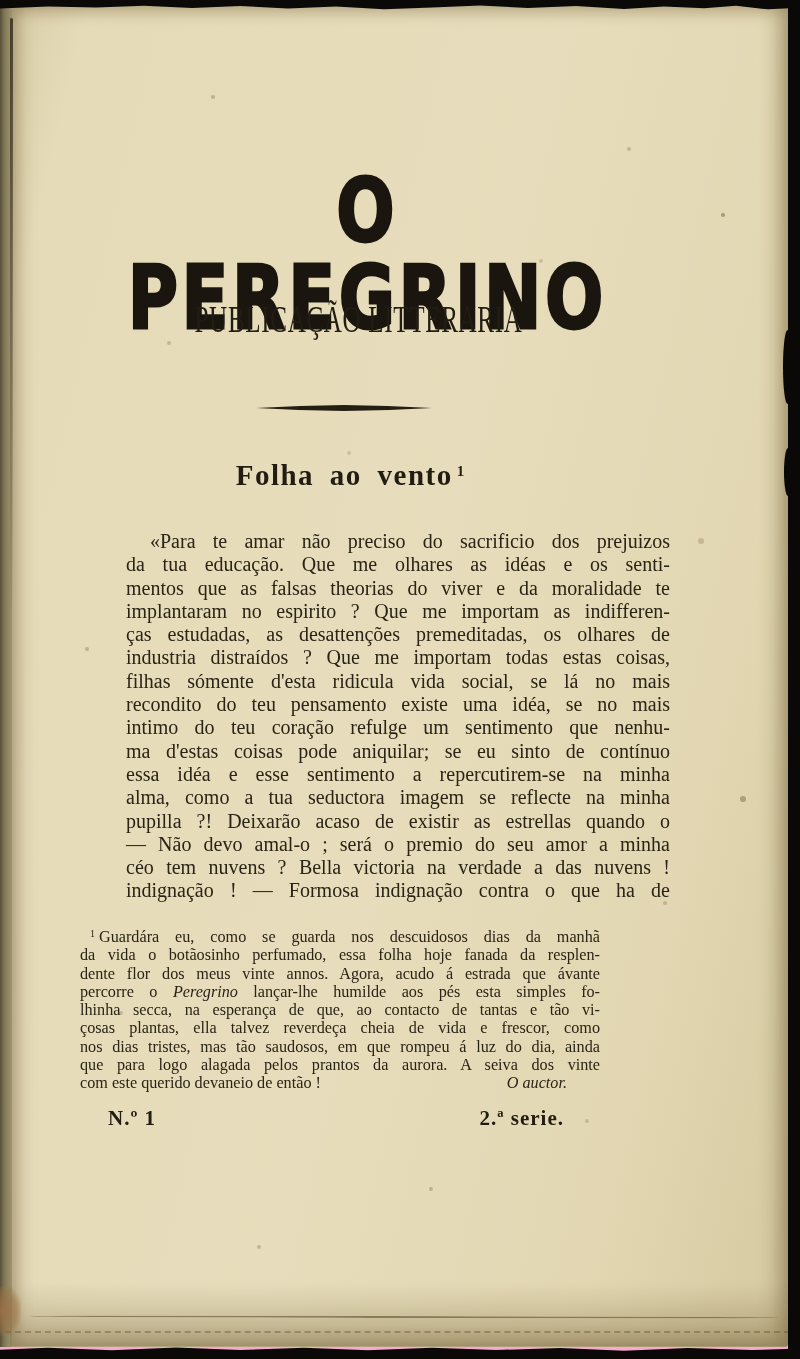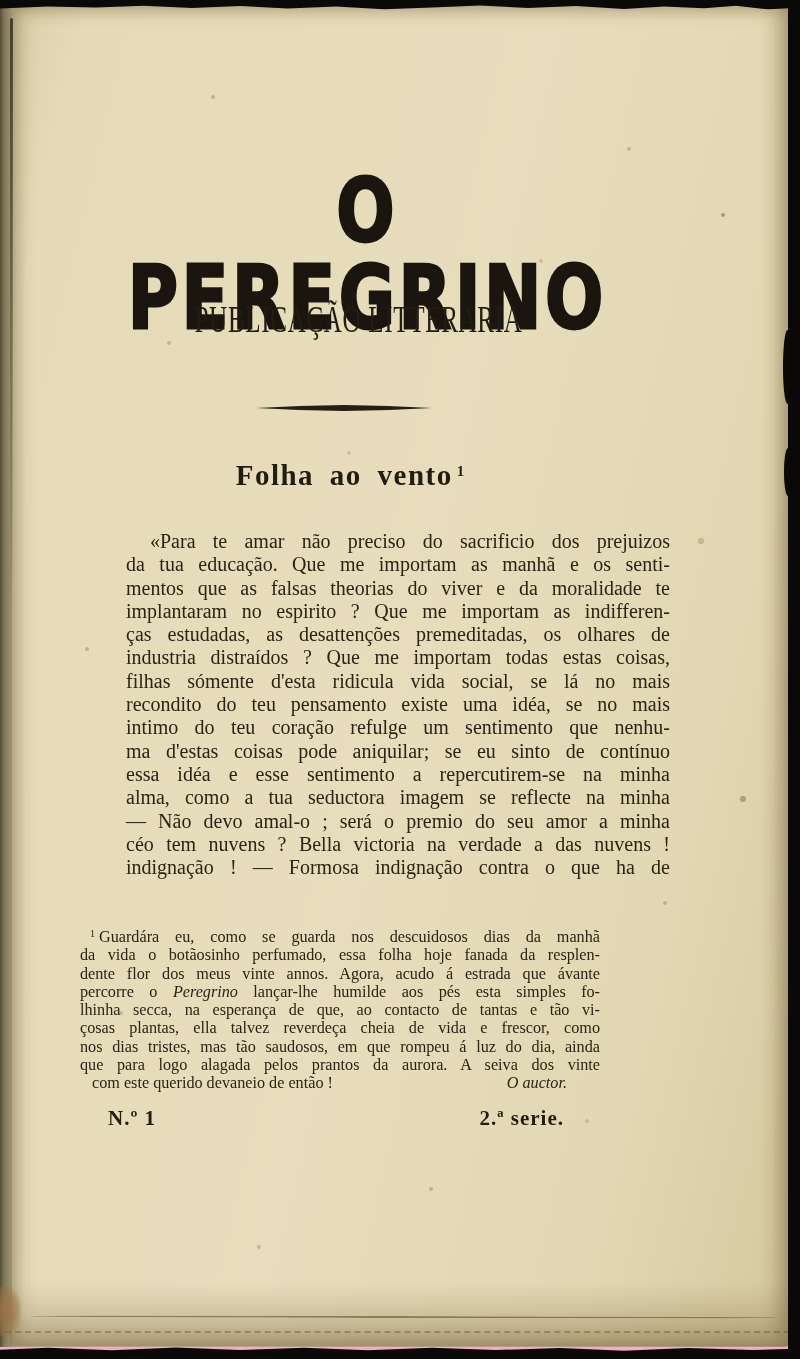--- a/index.html
+++ b/index.html
@@ -59,21 +59,21 @@
     font-weight:bold;font-size:29px;letter-spacing:1.5px;word-spacing:7px;color:#221d12;}
   .heading sup{font-size:15px;letter-spacing:0;font-weight:bold;vertical-align:9px;margin-left:4px;}
   .bodytext{position:absolute;left:0;top:530px;width:544px;font-size:20px;line-height:23.3px;
     color:#2a2416;margin-left:48px;}
   .body-line{text-align:justify;text-align-last:justify;white-space:normal;}
   .bodytext .body-line:first-child{padding-left:24px;}
   .footnote{position:absolute;left:2px;top:925px;width:520px;font-size:16.2px;line-height:18.3px;
     color:#2a2416;}
   .fn-line{text-align:justify;text-align-last:justify;}
   .fn-first sup{font-size:10px;vertical-align:5px;margin-right:4px;margin-left:10px;}
-  .fn-last{display:flex;justify-content:space-between;text-align:left;padding-right:33px;margin-left:12px;}
+  .fn-last{display:flex;justify-content:space-between;text-align:left;padding-right:33px;}
   .fn-sig{font-style:italic;}
   .pagefooter{position:absolute;left:2px;top:1106px;width:520px;box-sizing:border-box;
     padding-left:28px;padding-right:36px;display:flex;justify-content:space-between;
     font-weight:bold;font-size:21px;letter-spacing:1px;color:#221d12;gap:10px;}
 </style>
 </head>
 <body>
 
 <div class="canvas">
   <div class="spine"></div>
@@ -105,31 +105,32 @@
         <path d="M0,4 Q44,1.4 88,0.9 Q132,1.4 176,4 Q132,6.6 88,7.1 Q44,6.6 0,4 Z" fill="#241f13"></path>
       </svg>
     </div>
 
     <div class="heading">
       <span>Folha ao vento</span><sup>1</sup>
     </div>
 
     <div class="bodytext">
         <div class="body-line">«Para te amar não preciso do sacrificio dos prejuizos</div>
-        <div class="body-line">da tua educação. Que me importam as manhã e os senti-</div>
+        <div class="body-line">da tua educação. Que me olhares as idéas e os senti-</div>
         <div class="body-line">mentos que as falsas theorias do viver e da moralidade te</div>
         <div class="body-line">implantaram no espirito ? Que me importam as indifferen-</div>
         <div class="body-line">ças estudadas, as desattenções premeditadas, os olhares de</div>
         <div class="body-line">industria distraídos ? Que me importam todas estas coisas,</div>
         <div class="body-line">filhas sómente d'esta ridicula vida social, se lá no mais</div>
         <div class="body-line">recondito do teu pensamento existe uma idéa, se no mais</div>
         <div class="body-line">intimo do teu coração refulge um sentimento que nenhu-</div>
         <div class="body-line">ma d'estas coisas pode aniquilar; se eu sinto de contínuo</div>
         <div class="body-line">essa idéa e esse sentimento a repercutirem-se na minha</div>
         <div class="body-line">alma, como a tua seductora imagem se reflecte na minha</div>
+        <div class="body-line">pupilla ?! Deixarão acaso de existir as estrellas quando o</div>
         <div class="body-line">— Não devo amal-o ; será o premio do seu amor a minha</div>
         <div class="body-line">céo tem nuvens ? Bella victoria na verdade a das nuvens !</div>
         <div class="body-line">indignação ! — Formosa indignação contra o que ha de</div>
       </div>
 
     <div class="footnote">
       <div class="fn-line fn-first">
         <sup>1</sup><span>Guardára eu, como se guarda nos descuidosos dias da manhã</span>
       </div>
       <div>

